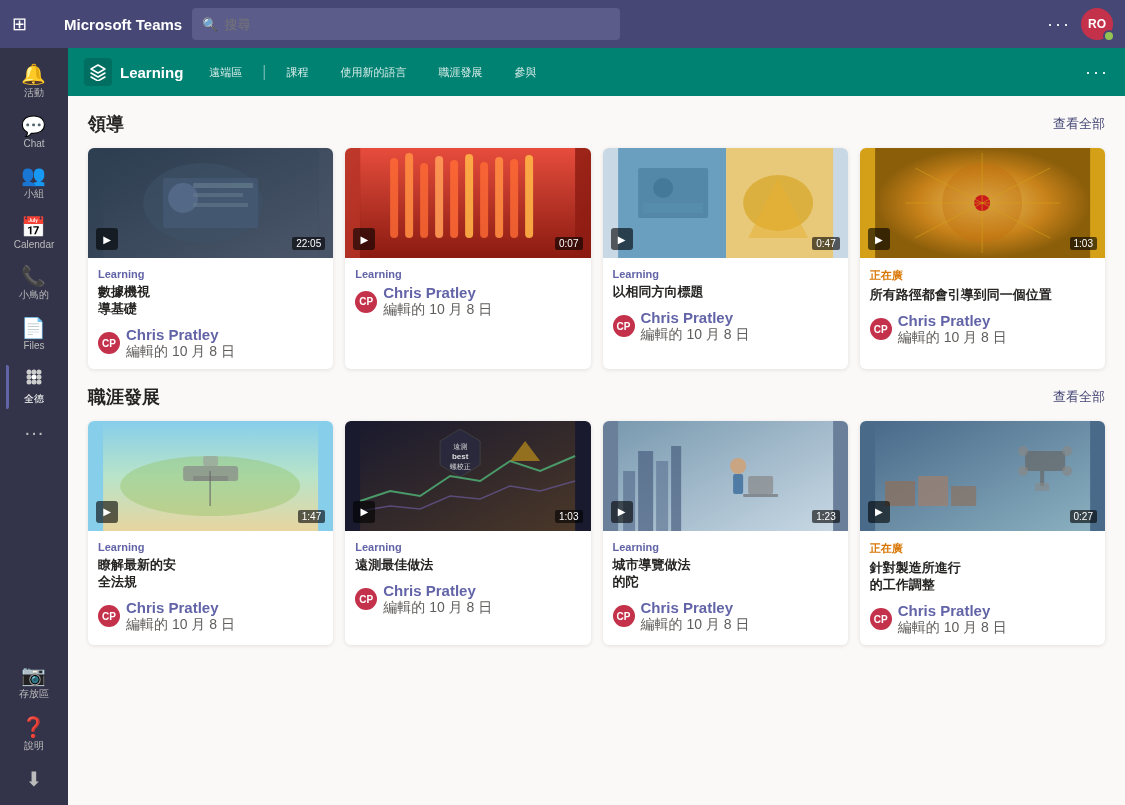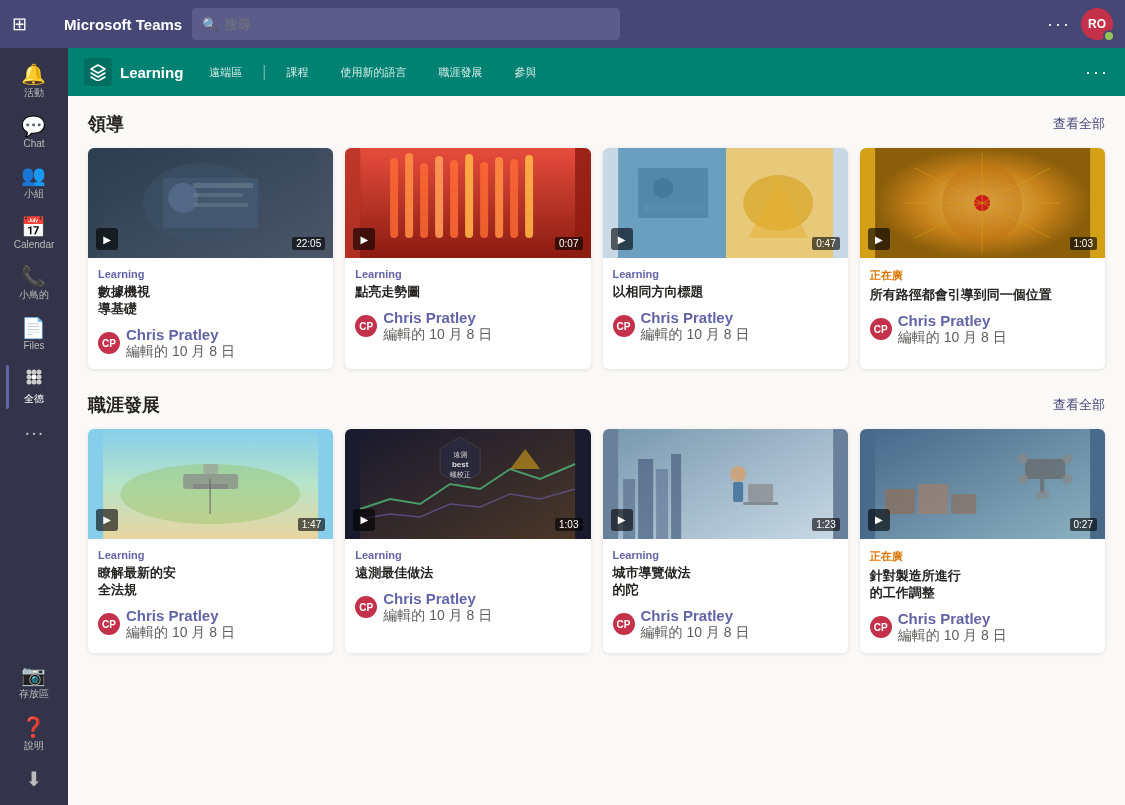--- a/index.html
+++ b/index.html
@@ -129,21 +129,21 @@
     .scroll-area {
       flex: 1;
       overflow-y: auto;
       padding: 16px 20px;
       background: #faf9f8;
     }
     .scroll-area::-webkit-scrollbar { width: 6px; }
     .scroll-area::-webkit-scrollbar-thumb { background: #ccc; border-radius: 3px; }
 
     
-    .section { margin-bottom: 24px; }
+    .section { margin-bottom: 16px; }
     .section-header {
       display: flex; justify-content: space-between; align-items: center;
       margin-bottom: 12px;
     }
     .section-title { font-size: 18px; font-weight: 700; color: #252423; }
     .section-see-all { color: #464775; font-size: 13px; cursor: pointer; }
 
     
     .card-grid {
       display: grid;
@@ -361,21 +361,20 @@
                 <rect x="120" y="14" width="8" height="76" rx="4" fill="#ff6b35" opacity="0.8"></rect>
                 <rect x="135" y="9" width="8" height="81" rx="4" fill="#ff8c42" opacity="0.9"></rect>
                 <rect x="150" y="11" width="8" height="79" rx="4" fill="#ff6b35" opacity="0.8"></rect>
                 <rect x="165" y="7" width="8" height="83" rx="4" fill="#ffb347" opacity="0.9"></rect>
               </svg>
               <div class="card-play-btn">▶</div>
               <div class="card-duration">0:07</div>
             </div>
             <div class="card-body">
               <div class="card-tag">Learning</div>
-              <div class="card-title">點亮走勢圖</div>
               <div class="card-author">
                 <div class="card-avatar">CP</div>
                 <div class="card-author-info">
                   <span class="card-author-name">Chris Pratley</span>
                   <span class="card-author-date">編輯的 10 月 8 日</span>
                 </div>
               </div>
             </div>
           </div>
 

